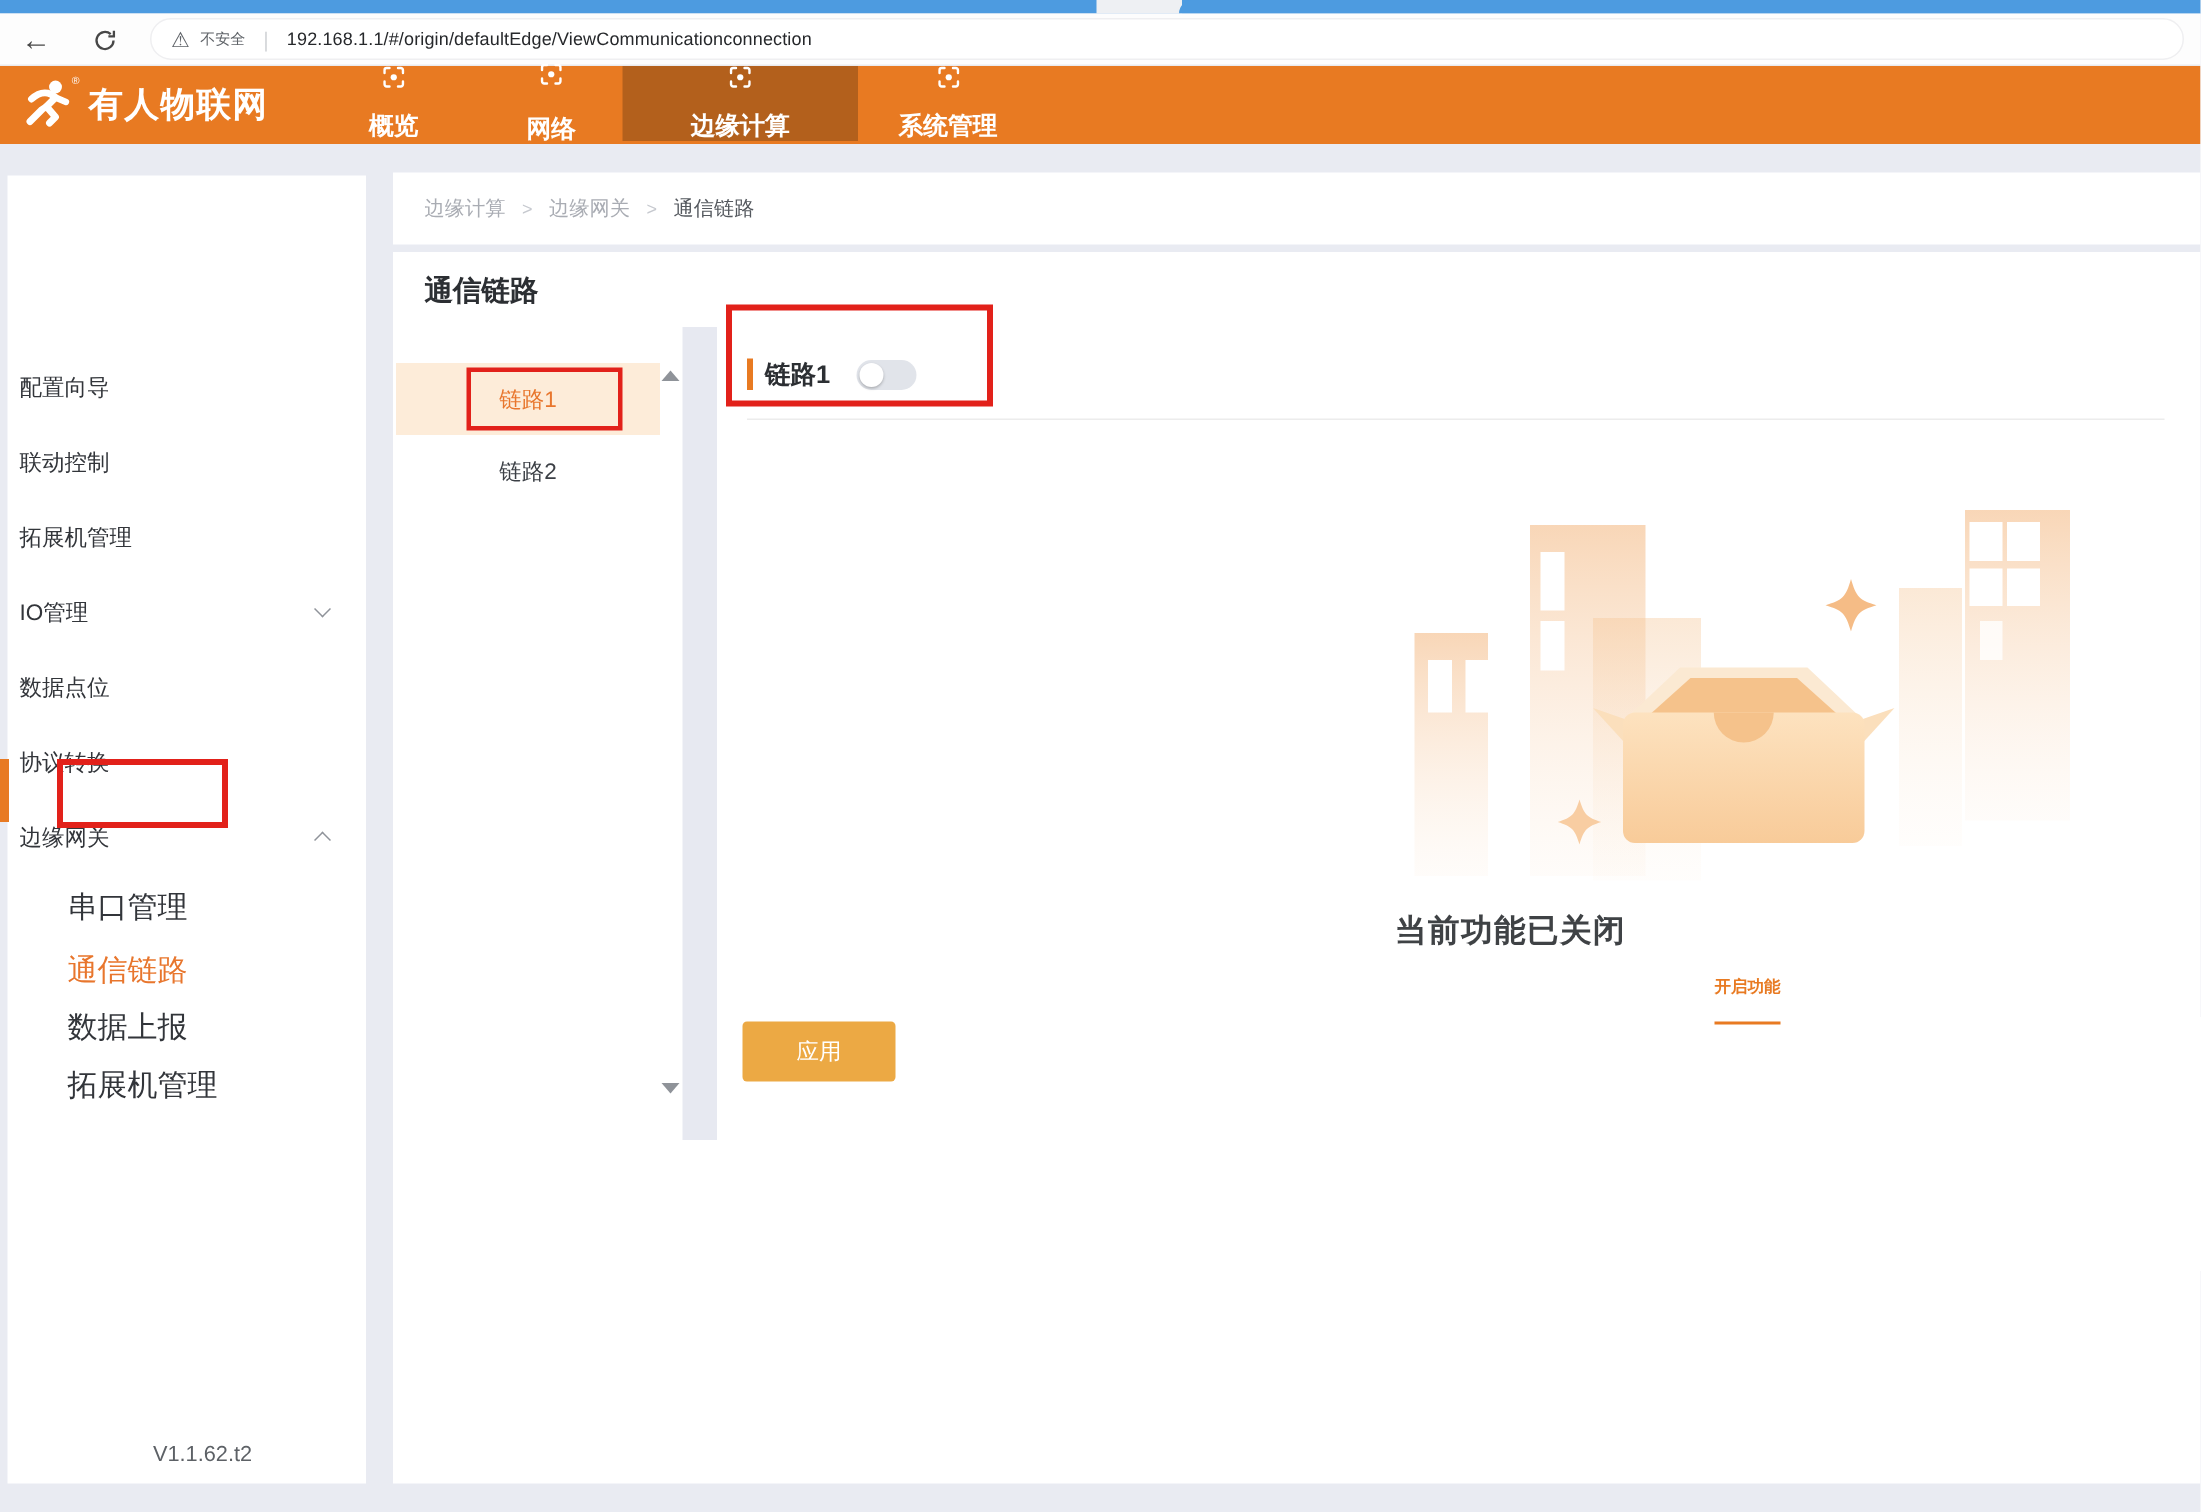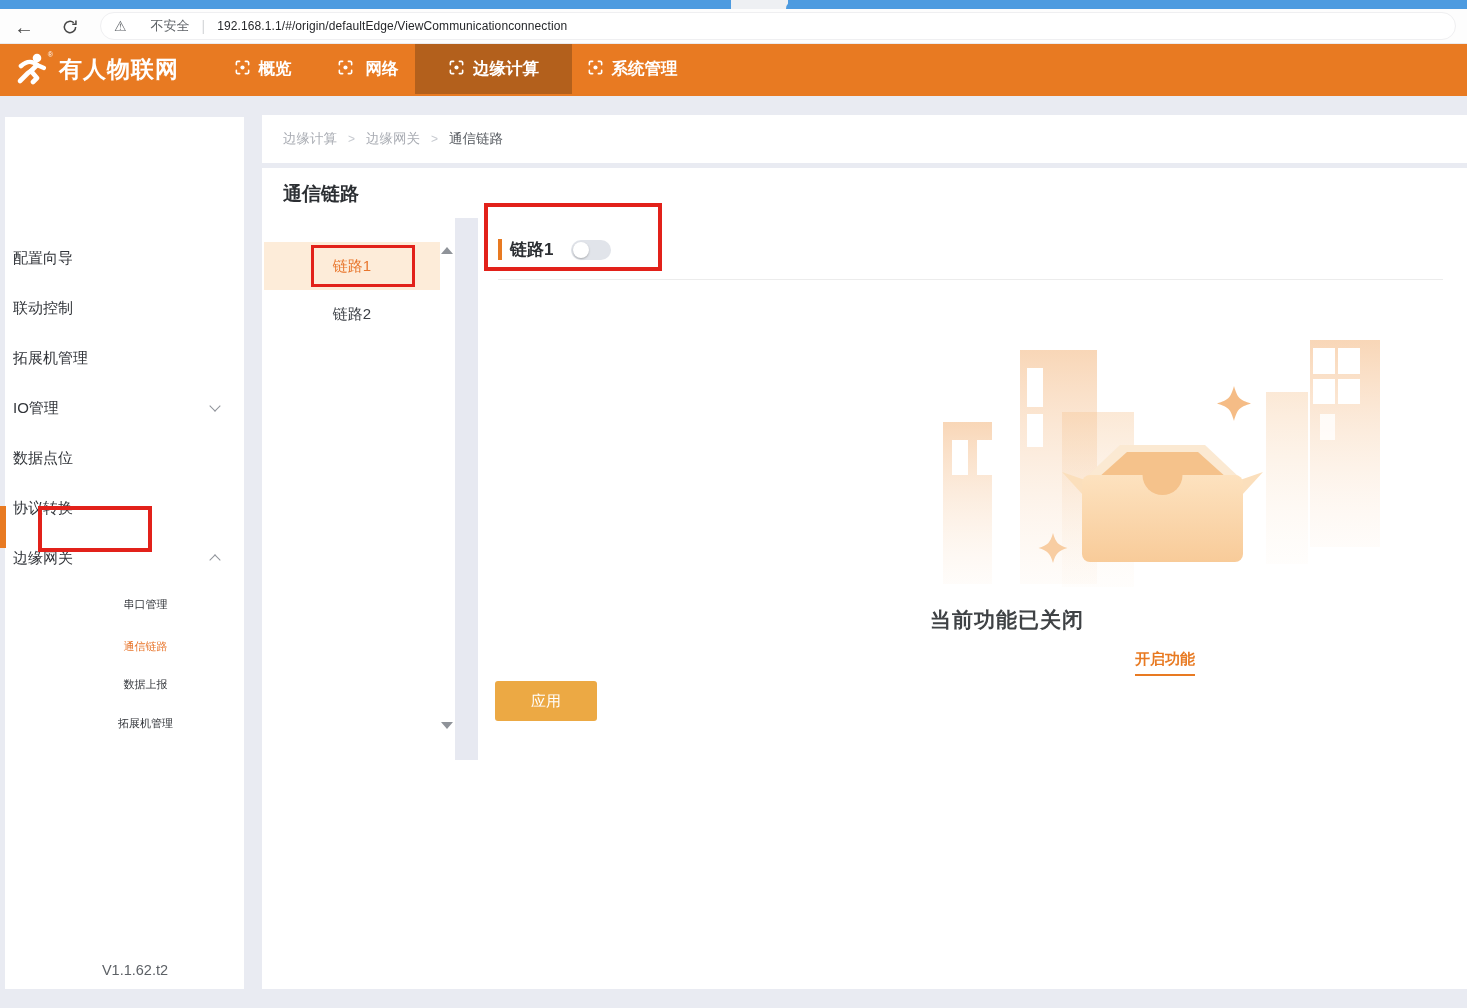--- a/index.html
+++ b/index.html
@@ -15,45 +15,45 @@
   
   .tab-strip { left:0; top:0; width:1467px; height:9px; background:#4d9be0; }
   .tab-gap   { left:731px; top:0; width:57px; height:9px; background:#eef0f3; }
   .tab-right { left:786px; top:0; width:681px; height:9px; background:#4d9be0; border-top-left-radius:9px; }
   .url-row { left:0; top:9px; width:1467px; height:35px; background:#fdfdfd; border-bottom:1px solid #ebebee; }
   .nav-btn { position:absolute; top:4px; width:28px; height:28px; display:flex; align-items:center; justify-content:center; color:#474747; font-size:20px; cursor:pointer; }
   .back-btn { left:10px; }
   .refresh-btn { left:56px; }
   .addr-pill { position:absolute; left:100px; top:3px; width:1356px; height:28px; background:#ffffff; border:1px solid #efeff1; border-radius:14px; display:flex; align-items:center; padding-left:13px; }
   .warn-ico { color:#5f6368; font-size:14px; margin-right:7px; }
-  .sec-label { color:#5f6368; font-size:13px;margin-left:17px; }
+  .sec-label { color:#5f6368; font-size:10px; }
   .addr-sep { color:#d4d6d9; margin:0 12px; font-size:14px; }
   .url-text { color:#26282b; font-size:12px; letter-spacing:.1px;text-align:center; }
 
   
   .app-header { left:0; top:44px; width:1467px; height:52px; background:#e87a22; }
   .logo { position:absolute; left:15px; top:0; height:50px; display:flex; align-items:center; gap:8px; }
   .logo-badge { position:relative; width:36px; height:36px; }
   .logo-reg { position:absolute; right:-2px; top:0px; color:#fff; font-size:7px; }
   .logo-text { color:#fff; font-size:23px; font-weight:bold; letter-spacing:1px; }
-  .nav-tab { position:absolute; top:0; height:50px; display:flex; align-items:center; justify-content:center; gap:8px; color:#fff; font-size:16.5px; font-weight:bold; cursor:pointer; }
+  .nav-tab { position:absolute; top:0; height:50px; display:flex; align-items:center; justify-content:center; gap:8px; color:#fff; font-size:16.5px; font-weight:bold; cursor:pointer;flex-direction:column; }
   .nav-tab.active { background:#b3601c; }
   .t1 { left:215px; width:95px; }
   .t2 { left:320px; width:95px;gap:12px; }
   .t3 { left:415px; width:157px; }
   .t4 { left:572px; width:120px; }
 
   
   .sidebar { left:5px; top:117px; width:239px; height:872px; background:#ffffff; }
   .side-item { position:absolute; left:0; width:239px; height:22px; display:flex; align-items:center; font-size:15px; color:#32353a; cursor:pointer; }
   .side-item .lbl { margin-left:8px; }
   .side-item .chev { position:absolute; left:206px; width:8px; height:8px; border-right:1.5px solid #8f939a; border-bottom:1.5px solid #8f939a; }
   .chev.down { transform:rotate(45deg); margin-top:-4px; }
   .chev.up { transform:rotate(-135deg); margin-top:4px; }
-  .sub-item { position:absolute; left:0; width:241px; height:22px; display:flex; align-items:center; font-size:11px; color:#32353a; cursor:pointer;justify-content:center; }
+  .sub-item { position:absolute; left:0; width:241px; height:22px; display:flex; align-items:center; font-size:20px; color:#32353a; cursor:pointer; }
   .sub-item .lbl { margin-left:40px; }
   .sub-item.active { color:#e8762d; }
   .active-bar { left:0; top:506px; width:6px; height:42px; background:#e87a22; }
   .version { left:5px; top:962px; width:260px; text-align:center; color:#5d6166; font-size:14.5px; }
 
   
   .crumb-bar { left:262px; top:115px; width:1205px; height:48px; background:#ffffff; display:flex; align-items:center; padding-left:21px; gap:11px; font-size:13.5px; }
   .crumb { color:#a9acb3; cursor:pointer; }
   .crumb.last { color:#54585e; }
   .crumb-sep { color:#c6c9cf; font-size:12px; }
@@ -73,21 +73,21 @@
   .accent-bar { width:4px; height:21px; background:#e87a22; margin-right:8px; }
   .section-title { font-size:17px; font-weight:bold; color:#2c2f33; }
   .toggle { position:relative; margin-left:18px; width:40px; height:20px; border-radius:10px; background:#e1e4ea; cursor:pointer; }
   .toggle .knob { position:absolute; left:2px; top:2px; width:16px; height:16px; border-radius:50%; background:#fff; box-shadow:0 1px 2px rgba(0,0,0,.25); }
   .head-rule { position:absolute; left:236px; top:111px; width:945px; height:1px; background:#ececec; }
 
   .apply-btn { position:absolute; left:233px; top:513px; width:102px; height:40px; background:#eca944; color:#fff; font-size:15px; border:none; border-radius:3px; cursor:pointer; font-family:inherit; }
 
   .empty-wrap { position:absolute; left:668px; top:162px; width:470px; }
   .empty-title { margin-top:276px; text-align:left; font-size:21px; font-weight:bold; color:#3f4245; letter-spacing:1px; }
-  .empty-link { display:block; margin:16px auto 0; width:max-content; color:#e87a22; font-size:15px; font-weight:bold; text-decoration:none; border-bottom:2px solid #e87a22; padding-bottom:5px; cursor:pointer; }
+  .empty-link { display:block; margin:16px auto 0; width:max-content; color:#e87a22; font-size:11px; font-weight:bold; text-decoration:none; border-bottom:2px solid #e87a22; padding-bottom:16px; cursor:pointer; }
 
   
   .anno { border:3px solid #e2211a; background:transparent; pointer-events:none; }
   .anno-tab  { left:311px; top:245px; width:104px; height:42px; }
   .anno-head { left:484px; top:203px; width:178px; height:68px; border-width:4px; }
   .anno-side { left:38px;  top:506px; width:114px; height:46px; border-width:4px; }
 </style>
 </head>
 <body>
 

